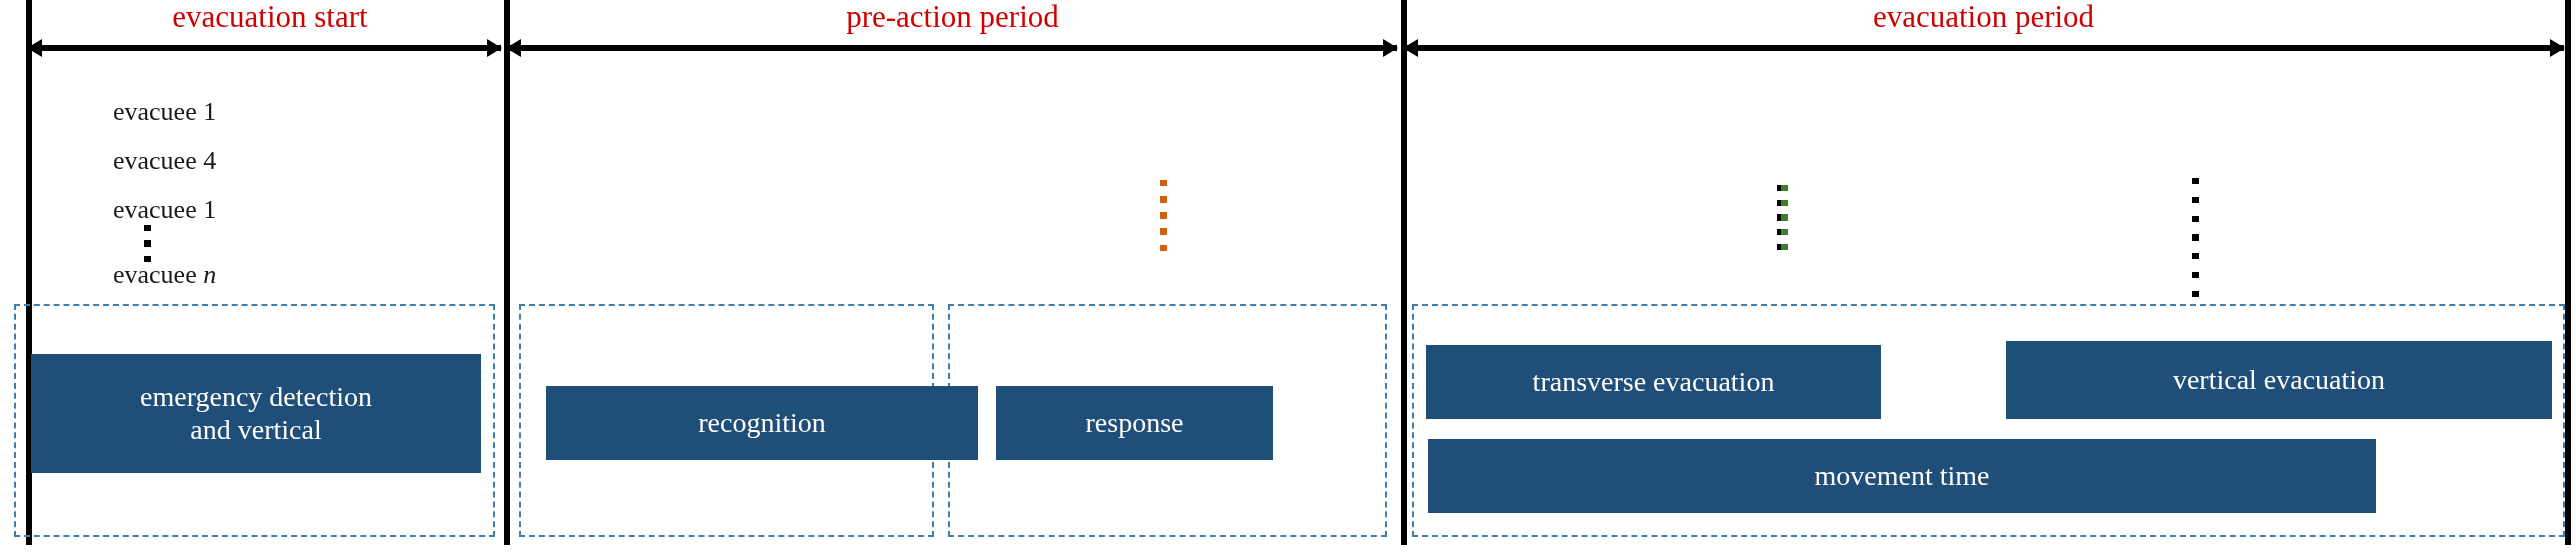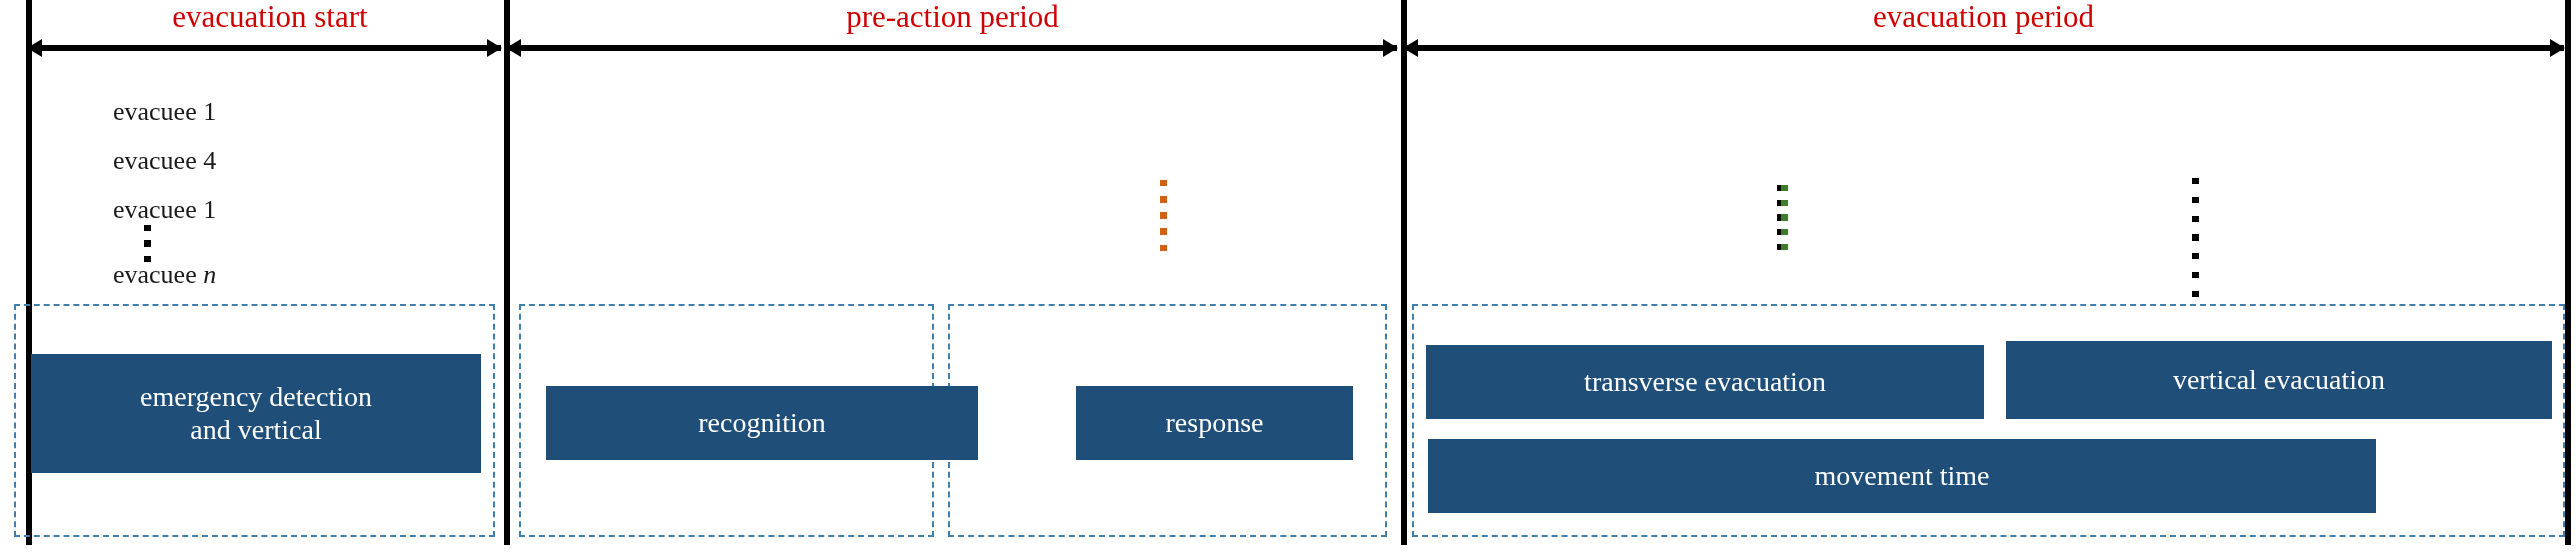--- a/index.html
+++ b/index.html
@@ -160,23 +160,23 @@
 
   <div class="nbox two-line" style="left:31px;top:354px;width:450px;height:119px;">
     <div>
       <div>emergency detection</div>
       <div>and vertical</div>
     </div>
   </div>
 
   <div class="nbox" style="left:546px;top:386px;width:432px;height:74px;">recognition</div>
 
-  <div class="nbox" style="left:1076px;top:386px;width:277px;height:74px;">response</div>
+  <div class="nbox" style="left:996px;top:386px;width:277px;height:74px;">response</div>
 
-  <div class="nbox" style="left:1426px;top:345px;width:558px;height:74px;">
+  <div class="nbox" style="left:1426px;top:345px;width:455px;height:74px;">
     <span>transverse evacuation</span>
   </div>
 
   <div class="nbox" style="left:2006px;top:341px;width:546px;height:78px;">
     <span>vertical evacuation</span>
   </div>
 
   <div class="nbox" style="left:1428px;top:439px;width:948px;height:74px;">
     <span>movement time</span>
   </div>

